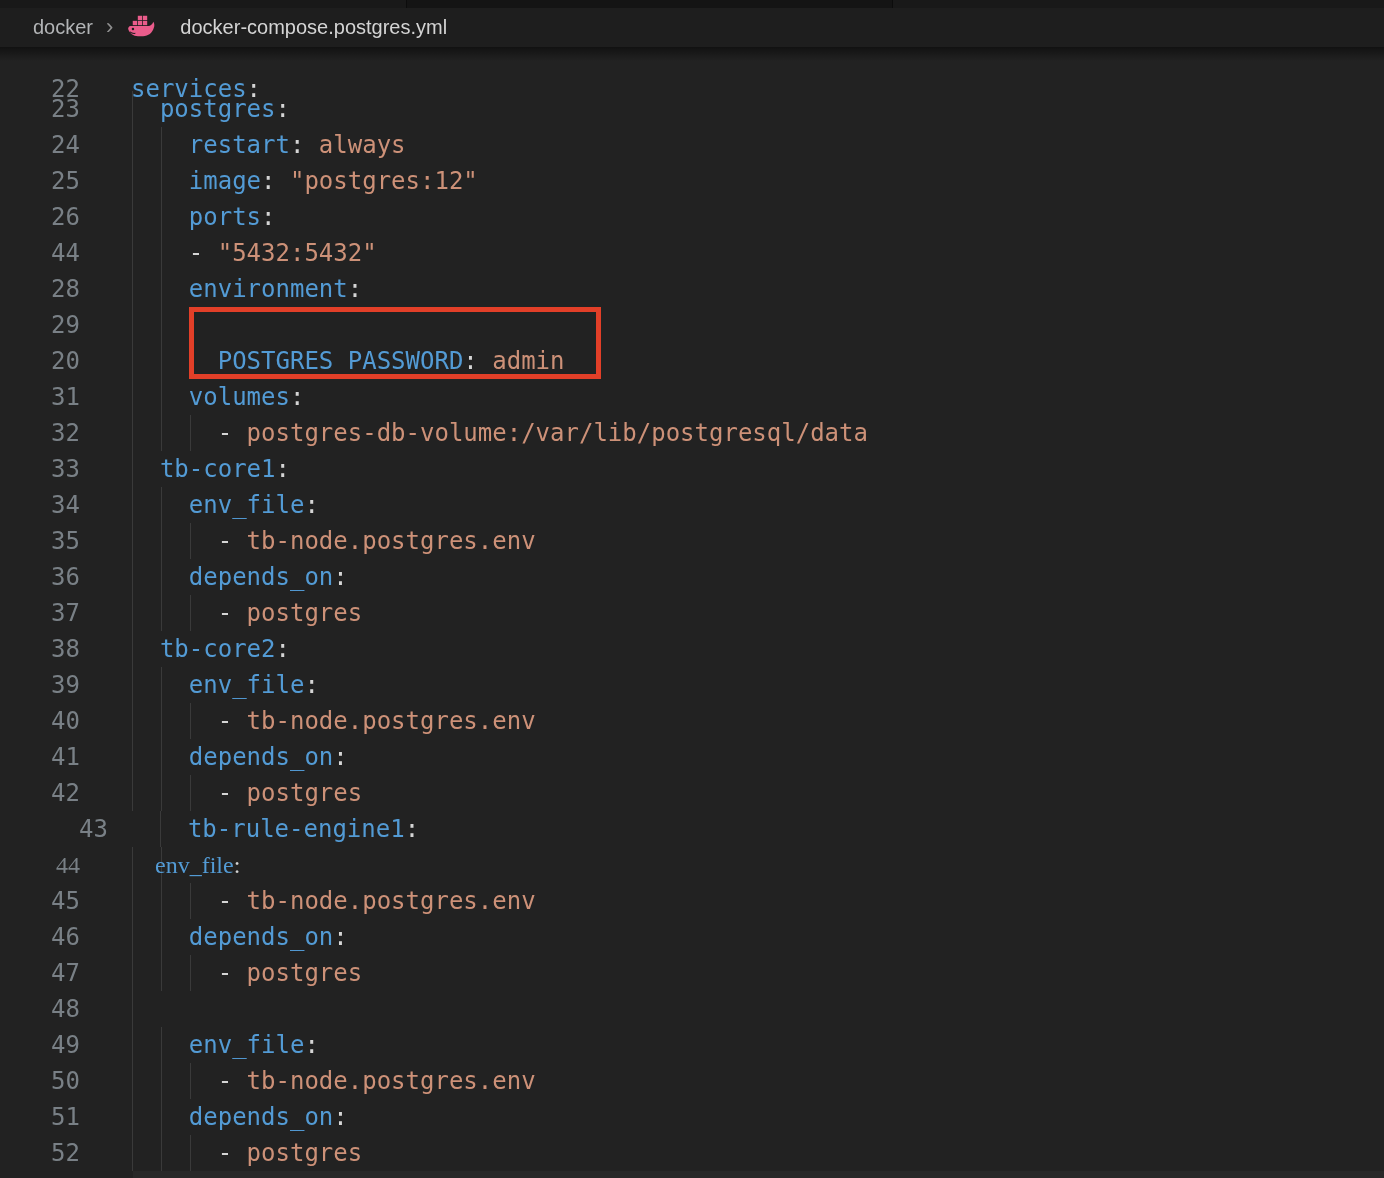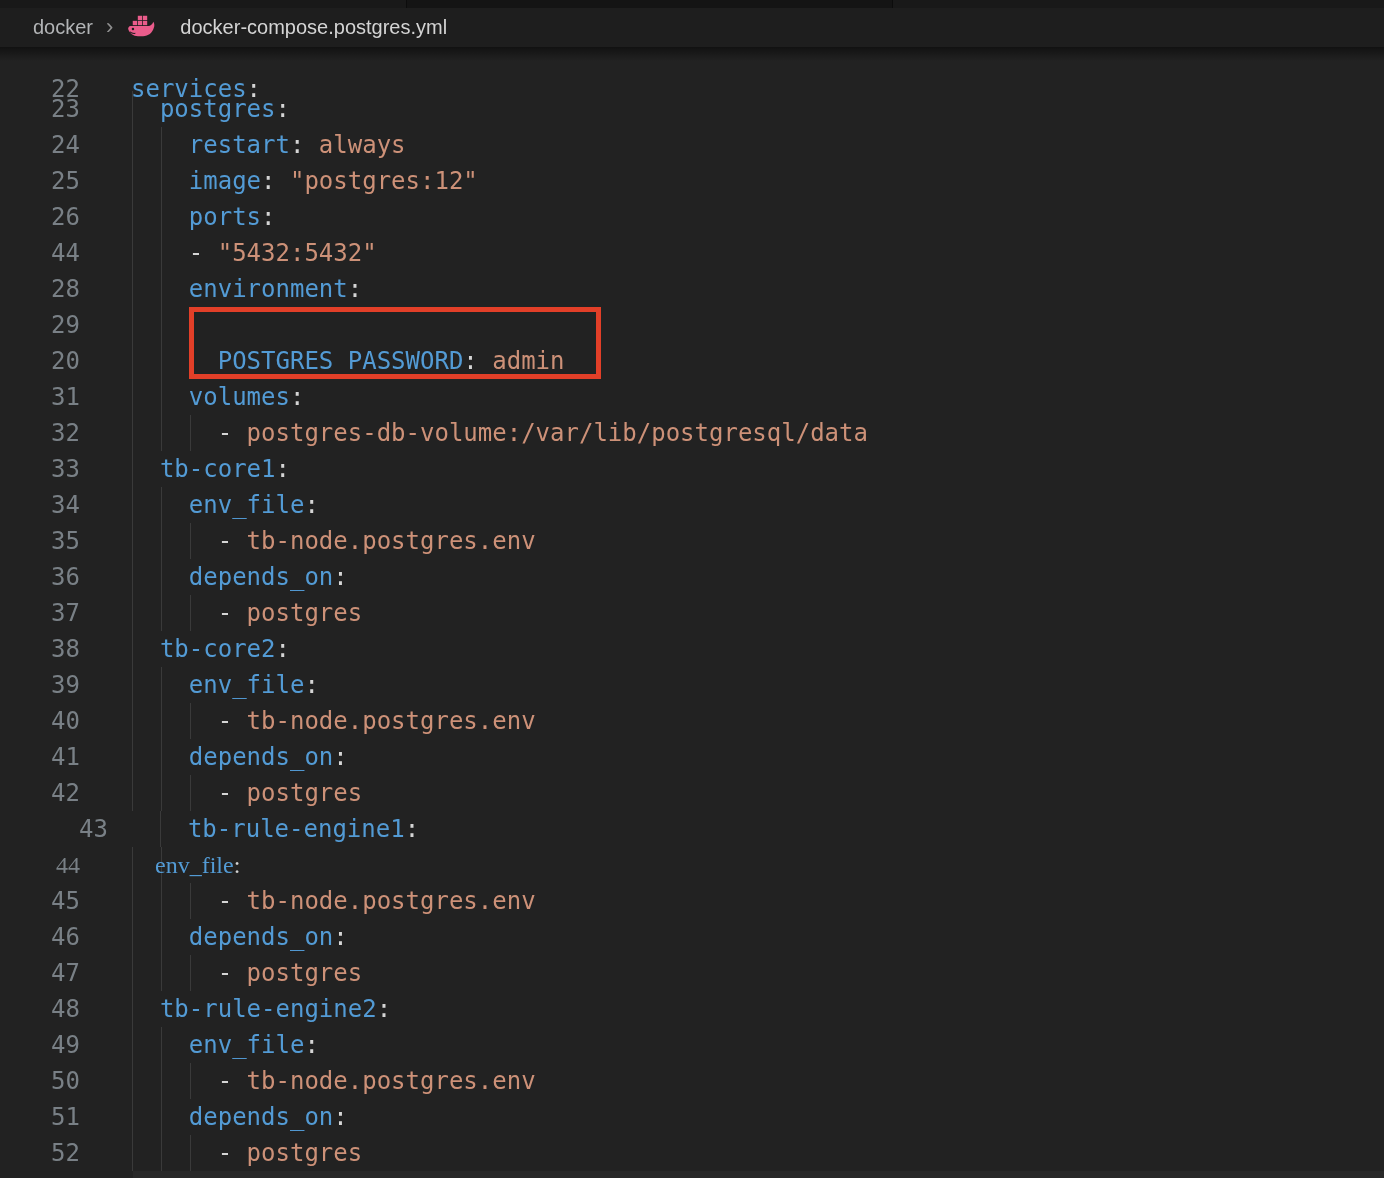--- a/index.html
+++ b/index.html
@@ -259,21 +259,20 @@
         <div class="row" style="top: 908px;">
           <span class="ln">47</span>
           <i class="guide" style="left: 132px;"></i>
           <i class="guide" style="left: 160.92px;"></i>
           <i class="guide" style="left: 189.84px;"></i>
           <span class="code">      <span class="tk-punc">- </span><span class="tk-val">postgres</span></span>
         </div>
         <div class="row" style="top: 944px;">
           <span class="ln">48</span>
           <i class="guide" style="left: 132px;"></i>
-          <span class="code">  <span class="tk-key">tb-rule-engine2</span><span class="tk-punc">:</span></span>
         </div>
         <div class="row" style="top: 980px;">
           <span class="ln">49</span>
           <i class="guide" style="left: 132px;"></i>
           <i class="guide" style="left: 160.92px;"></i>
           <span class="code">    <span class="tk-key">env_file</span><span class="tk-punc">:</span></span>
         </div>
         <div class="row" style="top: 1016px;">
           <span class="ln">50</span>
           <i class="guide" style="left: 132px;"></i>

